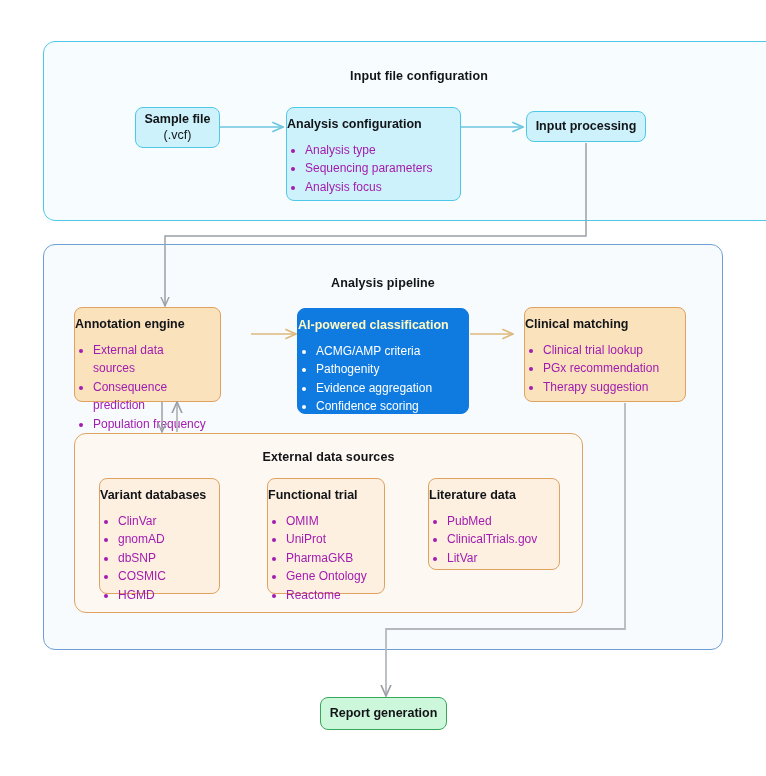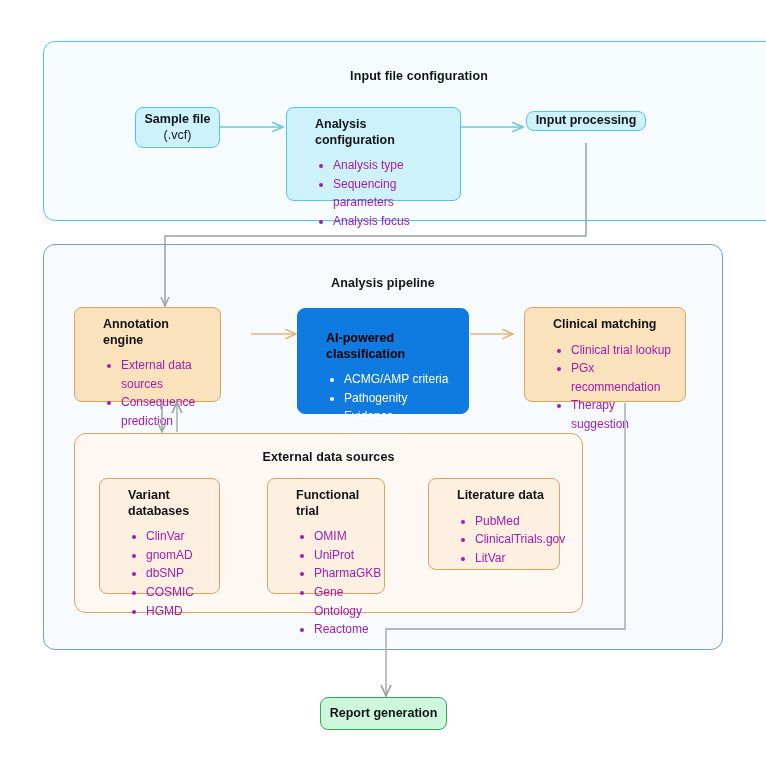--- a/index.html
+++ b/index.html
@@ -60,21 +60,21 @@
     background: #fef8f2;
     border: 1.4px solid #dfa261;
   }
 
   
   .node {
     position: absolute;
     box-sizing: border-box;
     border-radius: 8px;
     z-index: 2;
-    padding: 9px 11px 9px 28px;
+    padding: 9px 11px 9px 0;
   }
   .node .node-title {
     font-size: 12.5px;
     font-weight: bold;
     line-height: 1.25;
     color: #121417;
   }
   .node .node-sub {
     font-size: 12.5px;
     font-weight: normal;
@@ -101,21 +101,21 @@
     border: 1.4px solid #dfa261;
   }
   .node.peach-light {
     background: #fdf0e1;
     border: 1.4px solid #dfa261;
   }
   .node.blue-solid {
     background: #0f7ae0;
     border: 1.4px solid #0f7ae0;
   }
-  .node.blue-solid .node-title { color: #000000; margin-top: 13px; }
+  .node.blue-solid .node-title { color: #fef9c3; }
   .node.blue-solid ul li { color: #ffffff; }
   .node.green {
     background: #cdf7da;
     border: 1.4px solid #36a85a;
   }
 
   .node.centered {
     display: flex;
     flex-direction: column;
     align-items: center;
@@ -170,21 +170,21 @@
 
   <div class="node cyan" style="left:286px; top:107px; width:175px; height:94px;">
     <div class="node-title">Analysis configuration</div>
     <ul>
       <li>Analysis type</li>
       <li>Sequencing parameters</li>
       <li>Analysis focus</li>
     </ul>
   </div>
 
-  <div class="node cyan centered" style="left:526px; top:111px; width:120px; height:20px;">
+  <div class="node cyan centered" style="left:526px; top:111px; width:120px; height:31px;">
     <div class="node-title">Input processing</div>
   </div>
 
   <div class="group blue" style="left:43px; top:244px; width:680px; height:406px;">
     <div class="group-title" style="top:31px;">Analysis pipeline</div>
   </div>
 
   <div class="node peach" style="left:74px; top:307px; width:147px; height:95px;">
     <div class="node-title">Annotation engine</div>
     <ul>

